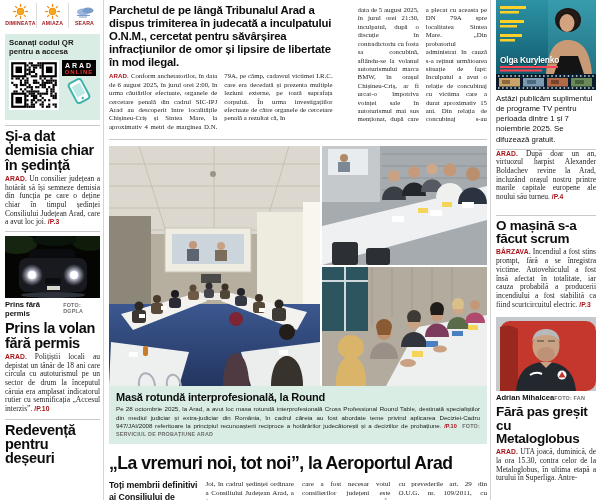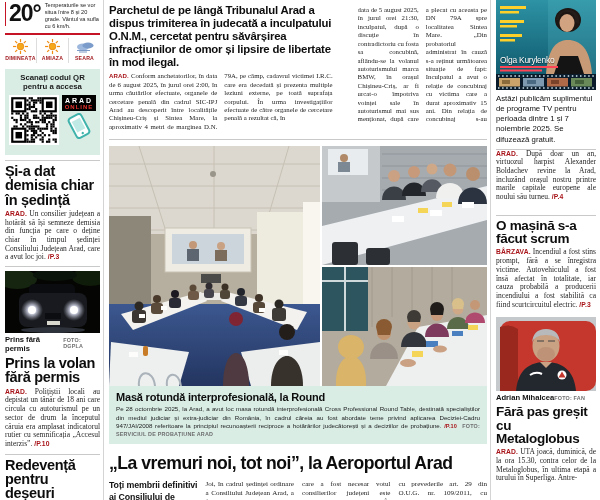--- a/index.html
+++ b/index.html
@@ -22,21 +22,21 @@
   .w-redbar{width:3px;height:24px;background:#c41425;margin-right:3px}
   .w-temp{font-size:23px;font-weight:bold;line-height:1;letter-spacing:-1px}
   .w-desc{font-size:5.6px;line-height:1.25;margin-left:4px;color:#222}
   .w-periods{display:flex;margin-top:3px;text-align:center}
   .w-cell{flex:1;padding:1px 0 2px}
   .w-cell+.w-cell{border-left:1px solid #ddd}
   .w-label{font-size:5.2px;font-weight:bold;color:#9e1318;letter-spacing:.2px;margin-top:1px}
   .w-ico{height:15px;display:flex;align-items:center;justify-content:center}
   
   .qrblock{margin-top:6px;background:#d9ede5;padding:4px 4px 5px;height:86px}
-  .qr-text{font-size:7.8px;font-weight:bold;text-align:center;line-height:1.2;color:#1a1a1a}
+  .qr-text{font-size:7.8px;font-weight:bold;line-height:1.2;color:#1a1a1a}
   .qr-row{display:flex;margin-top:3px;gap:3px}
   .qr-svg{background:#fff}
   .qr-side{display:flex;flex-direction:column;gap:2px;flex:1;align-items:center}
   .logo{background:#000;color:#fff;width:100%;text-align:center;padding:2px 0 1px;line-height:1.05}
   .logo .l1{display:block;font-size:7px;font-weight:bold;letter-spacing:2px}
   .logo .l2{display:block;font-size:6px;font-weight:bold;color:#e8332e;letter-spacing:1px}
   
   .rart h3{font-size:14.5px;line-height:.99;margin:3px 0 3px}
   #right .rart h3{font-size:13.5px}
   .rart p{font-size:7.5px;line-height:1.16}
@@ -59,37 +59,32 @@
   
   .airport{margin-top:8px}
   .airport h1{font-size:18.5px;white-space:nowrap;letter-spacing:-.5px;transform:scaleX(.95);transform-origin:left}
   .acols{display:flex;gap:8px;margin-top:6px}
   .acols>div{flex:1}
   .standfirst{font-size:8.8px;font-weight:bold;line-height:1.3;letter-spacing:-.1px}
   .acol{font-size:7.1px;line-height:1.25}
   
   .covernote{font-size:7.8px;font-weight:normal;line-height:1.3;margin-top:4px}
   .cover{position:relative;width:100px;height:90px}
-  .cover-name{position:absolute;left:4px;top:55px;font-size:8.4px;font-weight:normal;color:#fff;letter-spacing:-.2px;text-shadow:0 1px 1px rgba(0,0,0,.6)}
+  .cover-name{position:absolute;left:4px;top:55px;font-size:8.4px;font-weight:bold;color:#fff;letter-spacing:-.2px;text-shadow:0 1px 1px rgba(0,0,0,.6)}
   svg{display:block}
 </style>
 </head>
 <body>
 
 <div id="page">
   <div class="vline" style="left:103px"></div>
   <div class="vline" style="left:490px"></div>
 
   <div id="left">
     <div class="weather">
-      <div class="w-top">
-        <div class="w-redbar"></div>
-        <div class="w-temp">20°</div>
-        <div class="w-desc">Temperaturile se vor situa între 8 și 20 grade. Vântul va sufla cu 6 km/h.</div>
-      </div>
       <div class="w-periods">
         <div class="w-cell">
           <div class="w-ico">
             <svg width="15" height="15" viewBox="0 0 15 15">
                 <g stroke="#f08c12" stroke-width="1.2">
                   <line x1="7.5" y1="0" x2="7.5" y2="3"></line>
                   <line x1="7.5" y1="12" x2="7.5" y2="15"></line>
                   <line x1="0" y1="7.5" x2="3" y2="7.5"></line>
                   <line x1="12" y1="7.5" x2="15" y2="7.5"></line>
                   <line x1="2.2" y1="2.2" x2="4.2" y2="4.2"></line>

